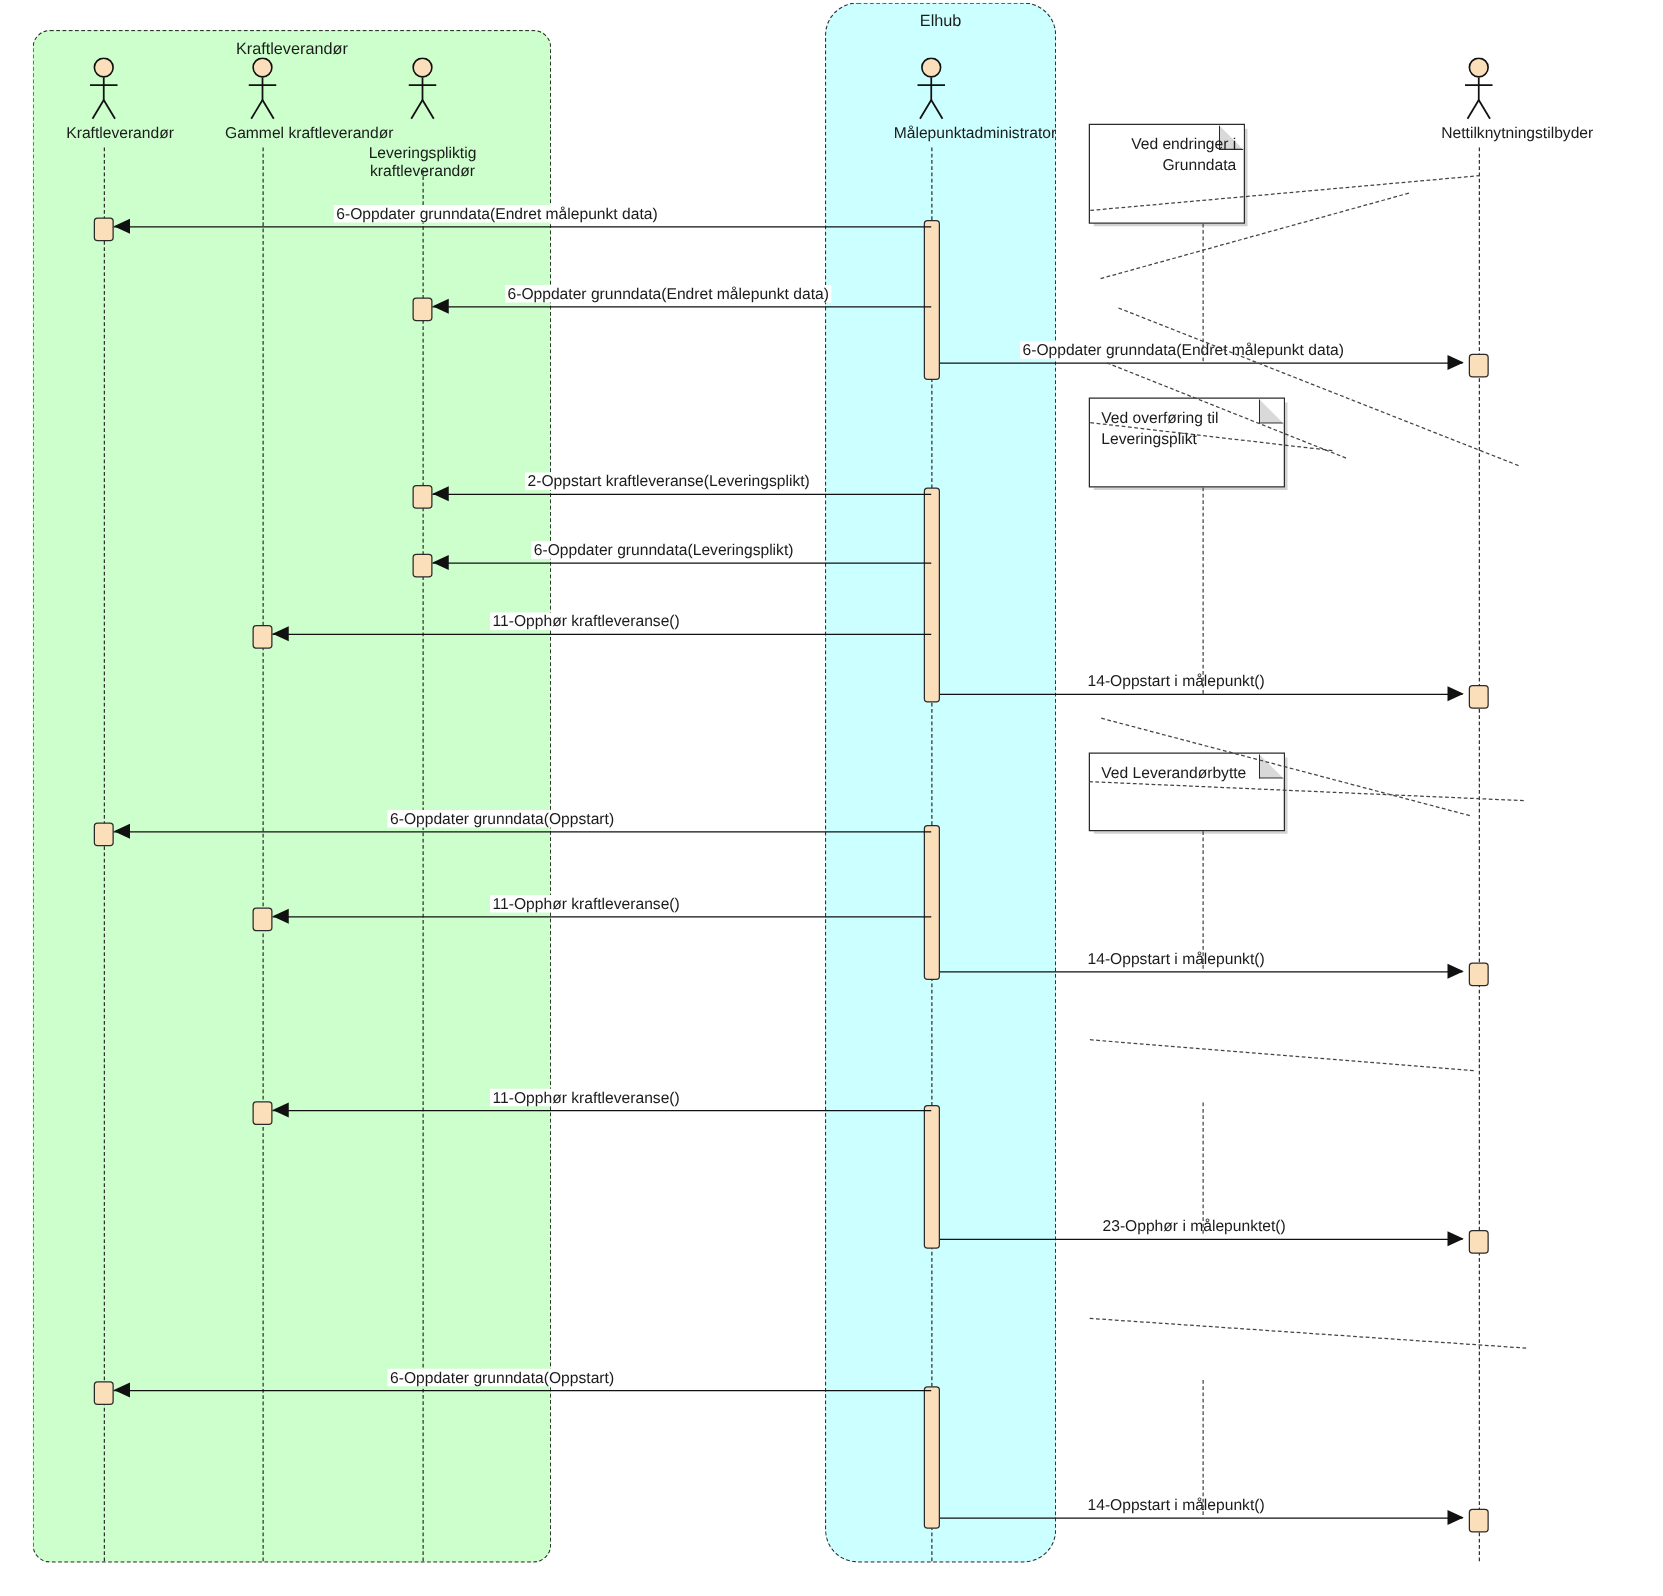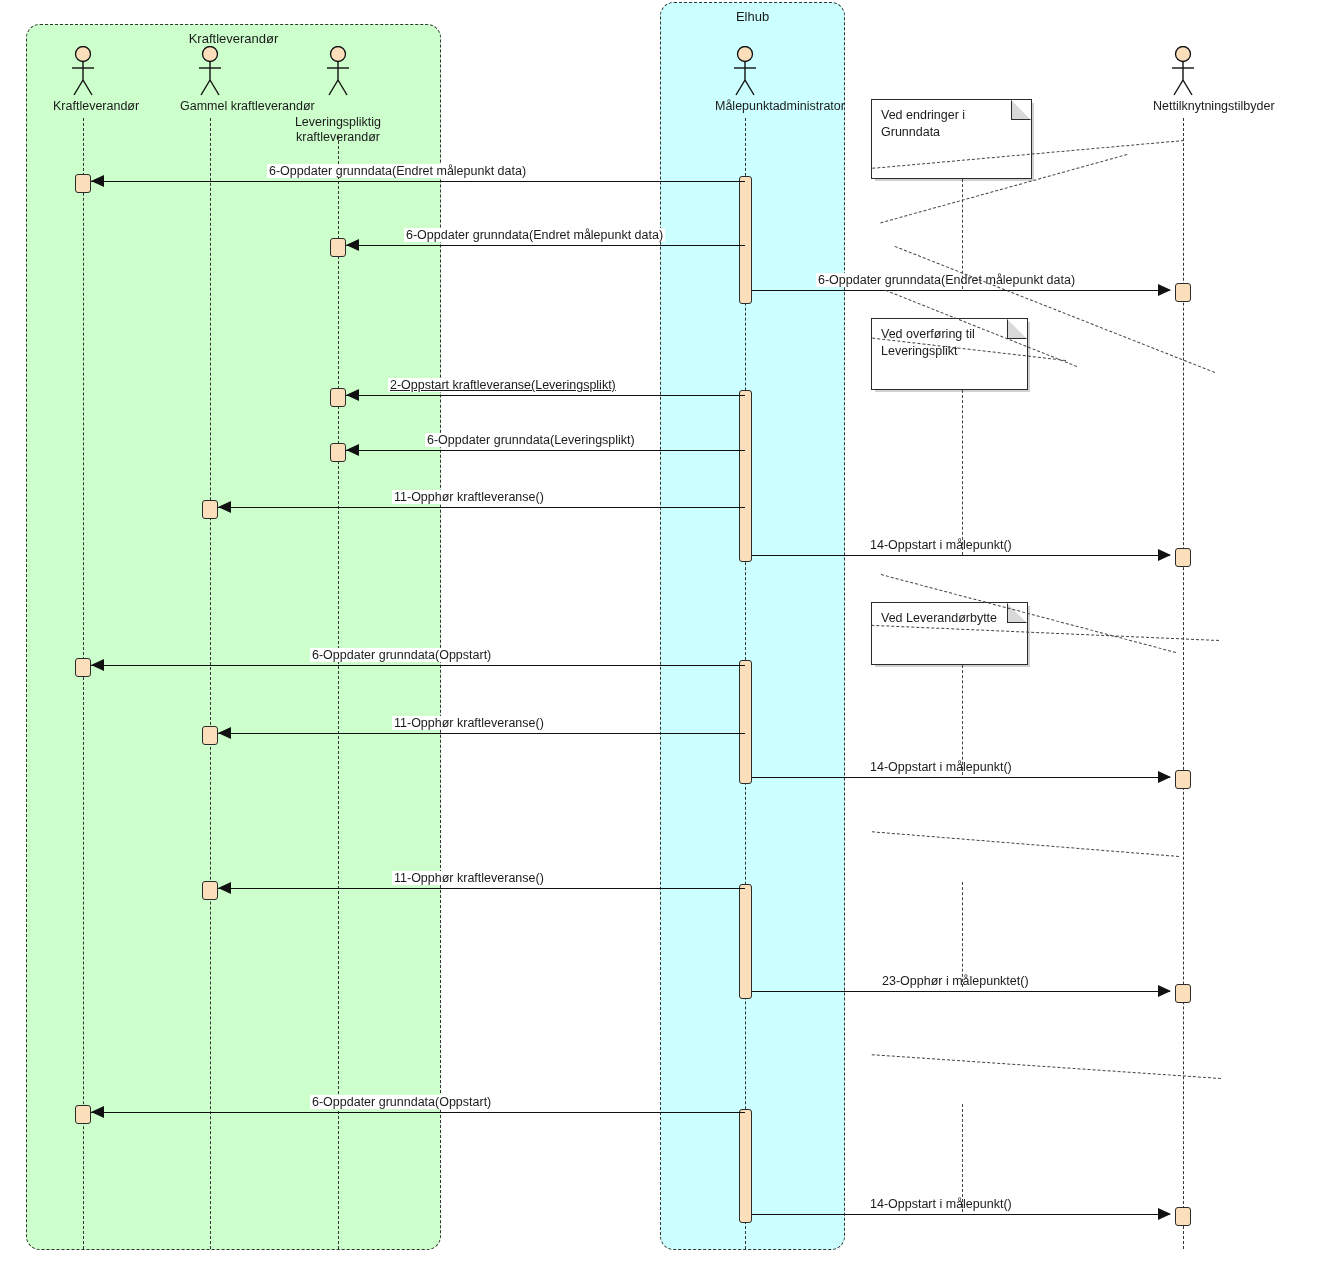--- a/index.html
+++ b/index.html
@@ -39,21 +39,21 @@
 </style>
 </head>
 <body>
 
 <div id="canvas">
 
   <div class="partition" style="left:26px;top:24px;width:415px;height:1226px;background:#ccffcc;">
     <div class="partition-title">Kraftleverandør</div>
   </div>
 
-  <div class="partition" style="left:660px;top:2px;width:185px;height:1248px;background:#ccffff;">
+  <div class="partition" style="left:660px;top:2px;width:185px;height:1248px;background:#ccffff;border-radius:26px;">
     <div class="partition-title">Elhub</div>
   </div>
 
 
   <div class="actor" style="left:53px;top:46px;">
     <svg width="60" height="50" viewBox="0 0 60 50">
       <circle cx="30" cy="8" r="7.5" fill="#fbdfbb" stroke="#111" stroke-width="1.3"></circle>
       <line x1="30" y1="16" x2="30" y2="34" stroke="#111" stroke-width="1.4"></line>
       <line x1="19" y1="22" x2="41" y2="22" stroke="#111" stroke-width="1.4"></line>
       <line x1="30" y1="34" x2="21" y2="49" stroke="#111" stroke-width="1.4"></line>
@@ -140,21 +140,21 @@
   <div class="msgline" style="left:346px;top:245px;width:399px;"></div>
   <div class="arrowhead arrow-left" style="left:346px;top:239px;"></div>
   <div class="msglabel" style="left:404px;top:228px;">6-Oppdater grunndata(Endret målepunkt data)</div>
 
   <div class="msgline" style="left:752px;top:290px;width:418px;"></div>
   <div class="arrowhead arrow-right" style="left:1158px;top:284px;"></div>
   <div class="msglabel" style="left:816px;top:273px;">6-Oppdater grunndata(Endret målepunkt data)</div>
 
   <div class="msgline" style="left:346px;top:395px;width:399px;"></div>
   <div class="arrowhead arrow-left" style="left:346px;top:389px;"></div>
-  <div class="msglabel" style="left:388px;top:378px;text-decoration:underline;">2-Oppstart kraftleveranse(Leveringsplikt)</div>
+  <div class="msglabel" style="left:420px;top:378px;">2-Oppstart kraftleveranse(Leveringsplikt)</div>
 
   <div class="msgline" style="left:346px;top:450px;width:399px;"></div>
   <div class="arrowhead arrow-left" style="left:346px;top:444px;"></div>
   <div class="msglabel" style="left:425px;top:433px;">6-Oppdater grunndata(Leveringsplikt)</div>
 
   <div class="msgline" style="left:218px;top:507px;width:527px;"></div>
   <div class="arrowhead arrow-left" style="left:218px;top:501px;"></div>
   <div class="msglabel" style="left:392px;top:490px;">11-Opphør kraftleveranse()</div>
 
   <div class="msgline" style="left:752px;top:555px;width:418px;"></div>
@@ -182,21 +182,21 @@
   <div class="msglabel" style="left:880px;top:974px;">23-Opphør i målepunktet()</div>
 
   <div class="msgline" style="left:91px;top:1112px;width:654px;"></div>
   <div class="arrowhead arrow-left" style="left:91px;top:1106px;"></div>
   <div class="msglabel" style="left:310px;top:1095px;">6-Oppdater grunndata(Oppstart)</div>
 
   <div class="msgline" style="left:752px;top:1214px;width:418px;"></div>
   <div class="arrowhead arrow-right" style="left:1158px;top:1208px;"></div>
   <div class="msglabel" style="left:868px;top:1197px;">14-Oppstart i målepunkt()</div>
 
-  <div class="note" style="left:871px;top:99px;width:161px;height:80px;">
+  <div class="note" style="left:871px;top:99px;width:125px;height:80px;text-align:right;">
     <div class="fold2"></div>
     <div class="fold"></div>
     <div class="note-text">Ved endringer i Grunndata</div>
   </div>
 
   <div class="note" style="left:871px;top:318px;width:157px;height:72px;">
     <div class="fold2"></div>
     <div class="fold"></div>
     <div class="note-text">Ved overføring til Leveringsplikt</div>
   </div>

